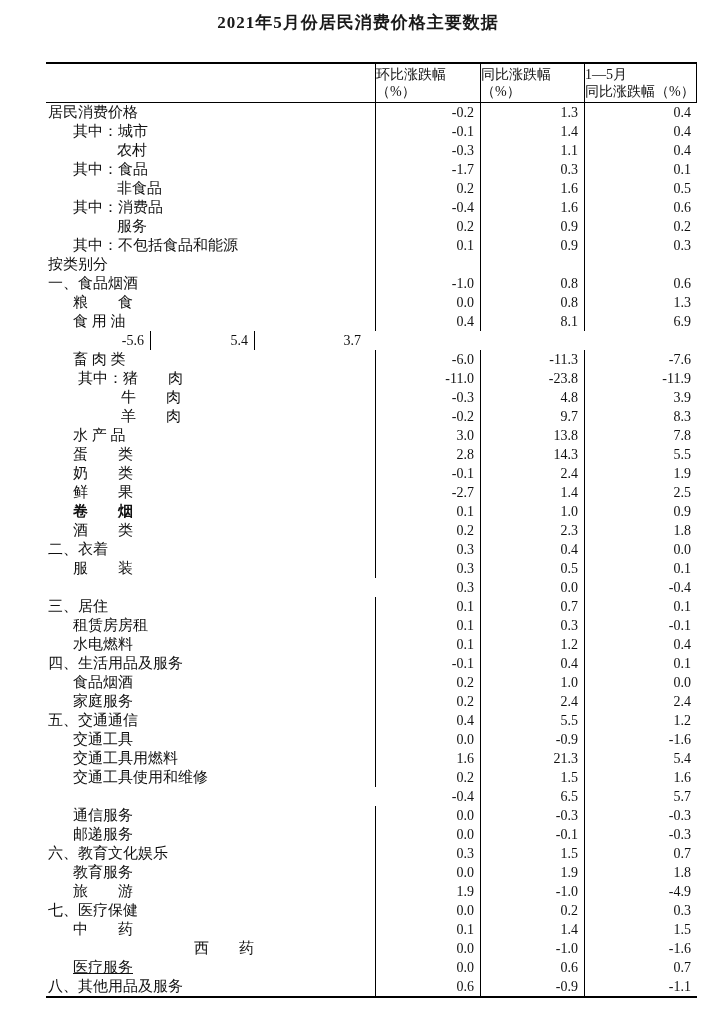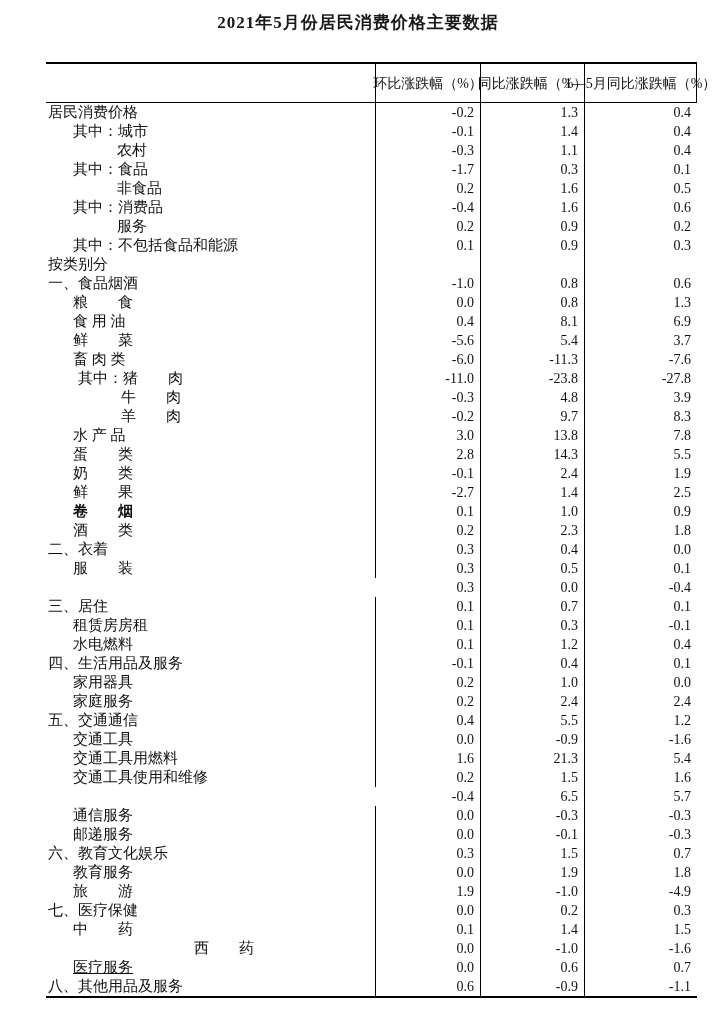--- a/index.html
+++ b/index.html
@@ -39,22 +39,21 @@
     border-bottom: 2px solid #000000;
   }
   .thead {
     display: flex;
     height: 38px;
     border-bottom: 1px solid #000000;
   }
   .hcell {
     box-sizing: border-box;
     display: flex;
-    flex-direction: row;
-    align-items: center;
+    flex-direction: column;
     justify-content: center;
     font-size: 14px;
     line-height: 17px;
     white-space: nowrap;
   }
   .col-label { width: 330px; }
   .col-mom   { width: 105px; }
   .col-yoy   { width: 104px; }
   .col-ytd   { width: 112px; }
   .bR { border-right: 1px solid #000000; }
@@ -177,36 +176,35 @@
           <div class="ncell col-yoy">0.8</div>
           <div class="ncell col-ytd">1.3</div>
         </div>
         <div class="trow">
           <div class="lcell" style="padding-left: 27px;">食 用 油</div>
           <div class="ncell col-mom">0.4</div>
           <div class="ncell col-yoy">8.1</div>
           <div class="ncell col-ytd">6.9</div>
         </div>
         <div class="trow">
-          <div class="lcell" style="padding-left: 27px;">鲜　　菜</div>
           <div class="ncell col-mom">-5.6</div>
           <div class="ncell col-yoy">5.4</div>
           <div class="ncell col-ytd">3.7</div>
         </div>
         <div class="trow">
           <div class="lcell" style="padding-left: 27px;">畜 肉 类</div>
           <div class="ncell col-mom">-6.0</div>
           <div class="ncell col-yoy">-11.3</div>
           <div class="ncell col-ytd">-7.6</div>
         </div>
         <div class="trow">
           <div class="lcell" style="padding-left: 32px;">其中：猪　　肉</div>
           <div class="ncell col-mom">-11.0</div>
           <div class="ncell col-yoy">-23.8</div>
-          <div class="ncell col-ytd">-27.8</div>
+          <div class="ncell col-ytd">-11.9</div>
         </div>
         <div class="trow">
           <div class="lcell" style="padding-left: 75px;">牛　　肉</div>
           <div class="ncell col-mom">-0.3</div>
           <div class="ncell col-yoy">4.8</div>
           <div class="ncell col-ytd">3.9</div>
         </div>
         <div class="trow">
           <div class="lcell" style="padding-left: 75px;">羊　　肉</div>
           <div class="ncell col-mom">-0.2</div>
@@ -285,21 +283,21 @@
           <div class="ncell col-yoy">1.2</div>
           <div class="ncell col-ytd">0.4</div>
         </div>
         <div class="trow bold">
           <div class="lcell" style="padding-left: 2px;">四、生活用品及服务</div>
           <div class="ncell col-mom">-0.1</div>
           <div class="ncell col-yoy">0.4</div>
           <div class="ncell col-ytd">0.1</div>
         </div>
         <div class="trow">
-          <div class="lcell" style="padding-left: 27px;">家用器具</div>
+          <div class="lcell" style="padding-left: 27px;">食品烟酒</div>
           <div class="ncell col-mom">0.2</div>
           <div class="ncell col-yoy">1.0</div>
           <div class="ncell col-ytd">0.0</div>
         </div>
         <div class="trow">
           <div class="lcell" style="padding-left: 27px;">家庭服务</div>
           <div class="ncell col-mom">0.2</div>
           <div class="ncell col-yoy">2.4</div>
           <div class="ncell col-ytd">2.4</div>
         </div>

